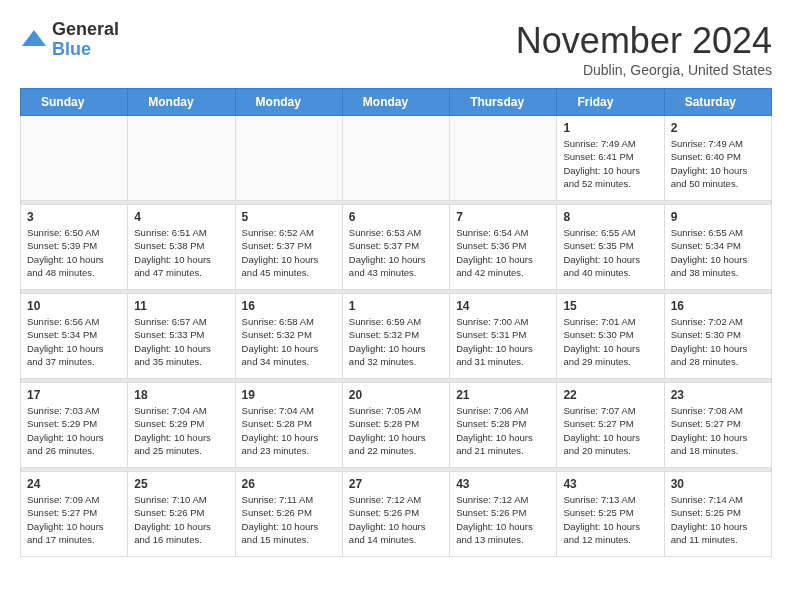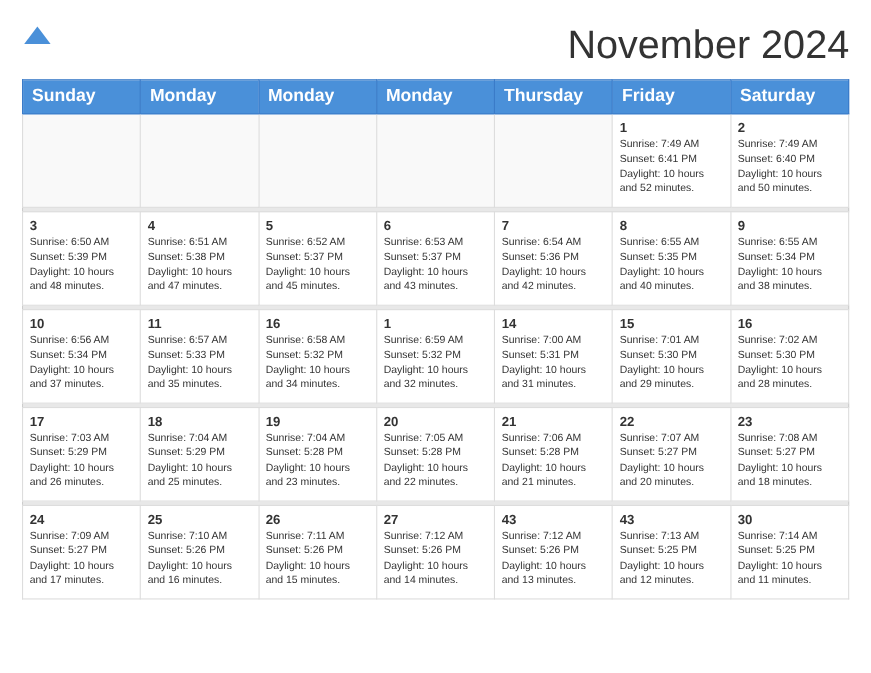--- a/index.html
+++ b/index.html
@@ -53,23 +53,23 @@
       color: #555;
     }
     .calendar {
       width: 100%;
       border-collapse: collapse;
       border: 1px solid #ccc;
     }
     .calendar th {
       background: #4a90d9;
       color: #fff;
-      font-size: 16px;
-      font-weight: bold;
-      padding: 6px 8px;
+      font-size: 12px;
+      font-weight: bold;
+      padding: 6px 20px;
       text-align: left;
       border: 1px solid #3a7bc8;
     }
     .calendar td {
       vertical-align: top;
       padding: 5px 6px;
       border: 1px solid #ddd;
       font-size: 10px;
       color: #333;
       background: #fff;
@@ -91,23 +91,28 @@
     }
   </style>
 </head>
 <body>
 
 <div class="header">
   <div class="logo">
     <svg class="logo-icon" viewBox="0 0 28 28">
       <polygon points="14,4 26,20 2,20" fill="#4a90d9"></polygon>
     </svg>
+    <div class="logo-text">
+      <span class="logo-general">General</span>
+      <span class="logo-blue">Blue</span>
+    </div>
   </div>
   <div class="title-block">
     <div class="month-title">November 2024</div>
+    <div class="location">Dublin, Georgia, United States</div>
   </div>
 </div>
 
 <table class="calendar">
   <thead>
     <tr>
     <th>Sunday</th>
         <th>Monday</th>
         <th>Monday</th>
         <th>Monday</th>

